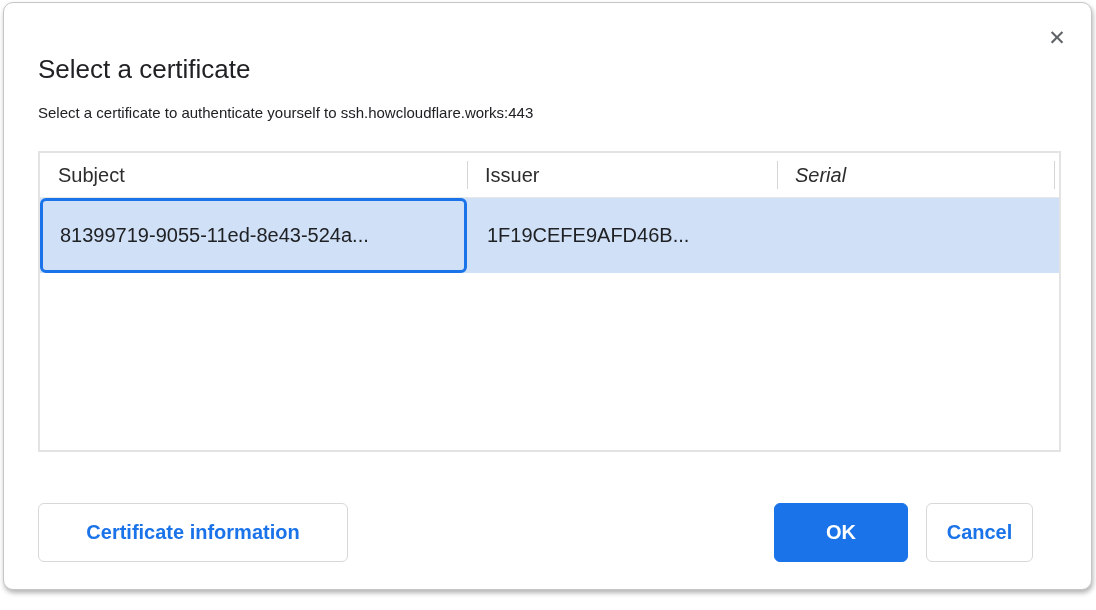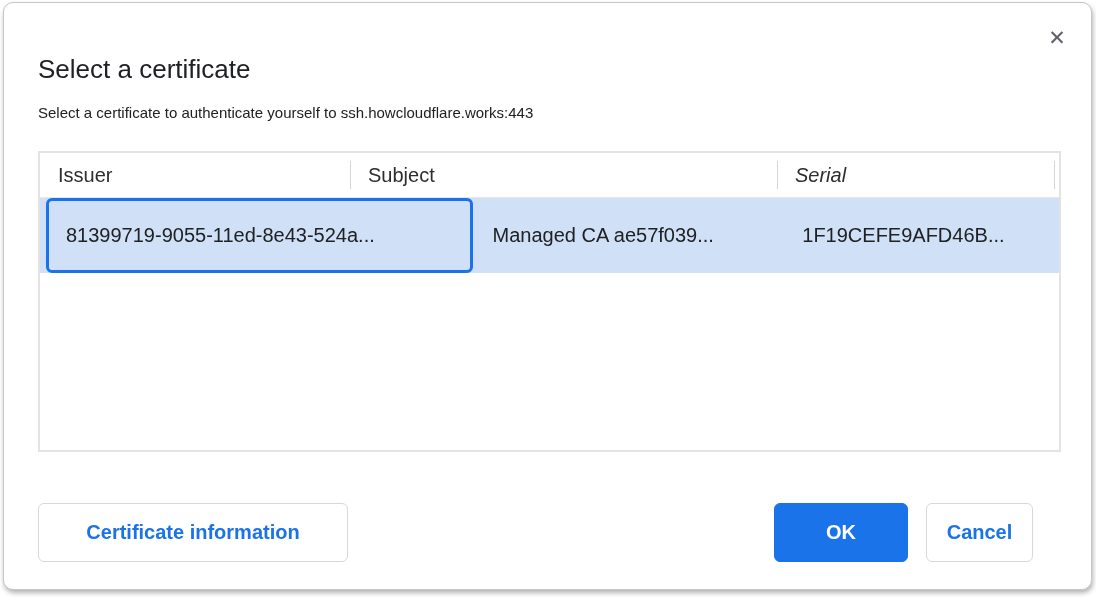--- a/index.html
+++ b/index.html
@@ -90,21 +90,20 @@
   .th-subject { width: 427px; }
   .th-issuer  { width: 310px; }
   .th-serial  { width: 277px; font-style: italic; }
   .th-gutter  { flex: 1; padding-left: 0; }
 
   .trow {
     display: flex;
     height: 75px;
     background: #cfe0f7;
     cursor: pointer;
-    padding-left: 6px;
   }
   .cell {
     display: flex;
     align-items: center;
     box-sizing: border-box;
     font-size: 20px;
     color: #202124;
     white-space: nowrap;
     overflow: hidden;
     padding-left: 20px;
@@ -157,28 +156,27 @@
     <div class="close-btn">
       <span>✕</span>
     </div>
 
     <div class="dlg-title">Select a certificate</div>
 
     <div class="dlg-subtitle">Select a certificate to authenticate yourself to ssh.howcloudflare.works:443</div>
 
     <div class="cert-table">
       <div class="thead">
+        <div class="th th-subject">Subject</div>
         <div class="th th-issuer">Issuer</div>
-        <div class="th th-subject">Subject</div>
         <div class="th th-serial">Serial</div>
         <div class="th th-gutter"></div>
       </div>
       <div class="trow">
         <div class="cell cell-subject">81399719-9055-11ed-8e43-524a...</div>
-        <div class="cell cell-issuer">Managed CA ae57f039...</div>
         <div class="cell cell-serial">1F19CEFE9AFD46B...</div>
       </div>
     </div>
 
     <div class="btn btn-primary btn-ok">OK</div>
     <div class="btn btn-secondary btn-certinfo">Certificate information</div>
     <div class="btn btn-secondary btn-cancel">Cancel</div>
 
   </div>
 </div>

